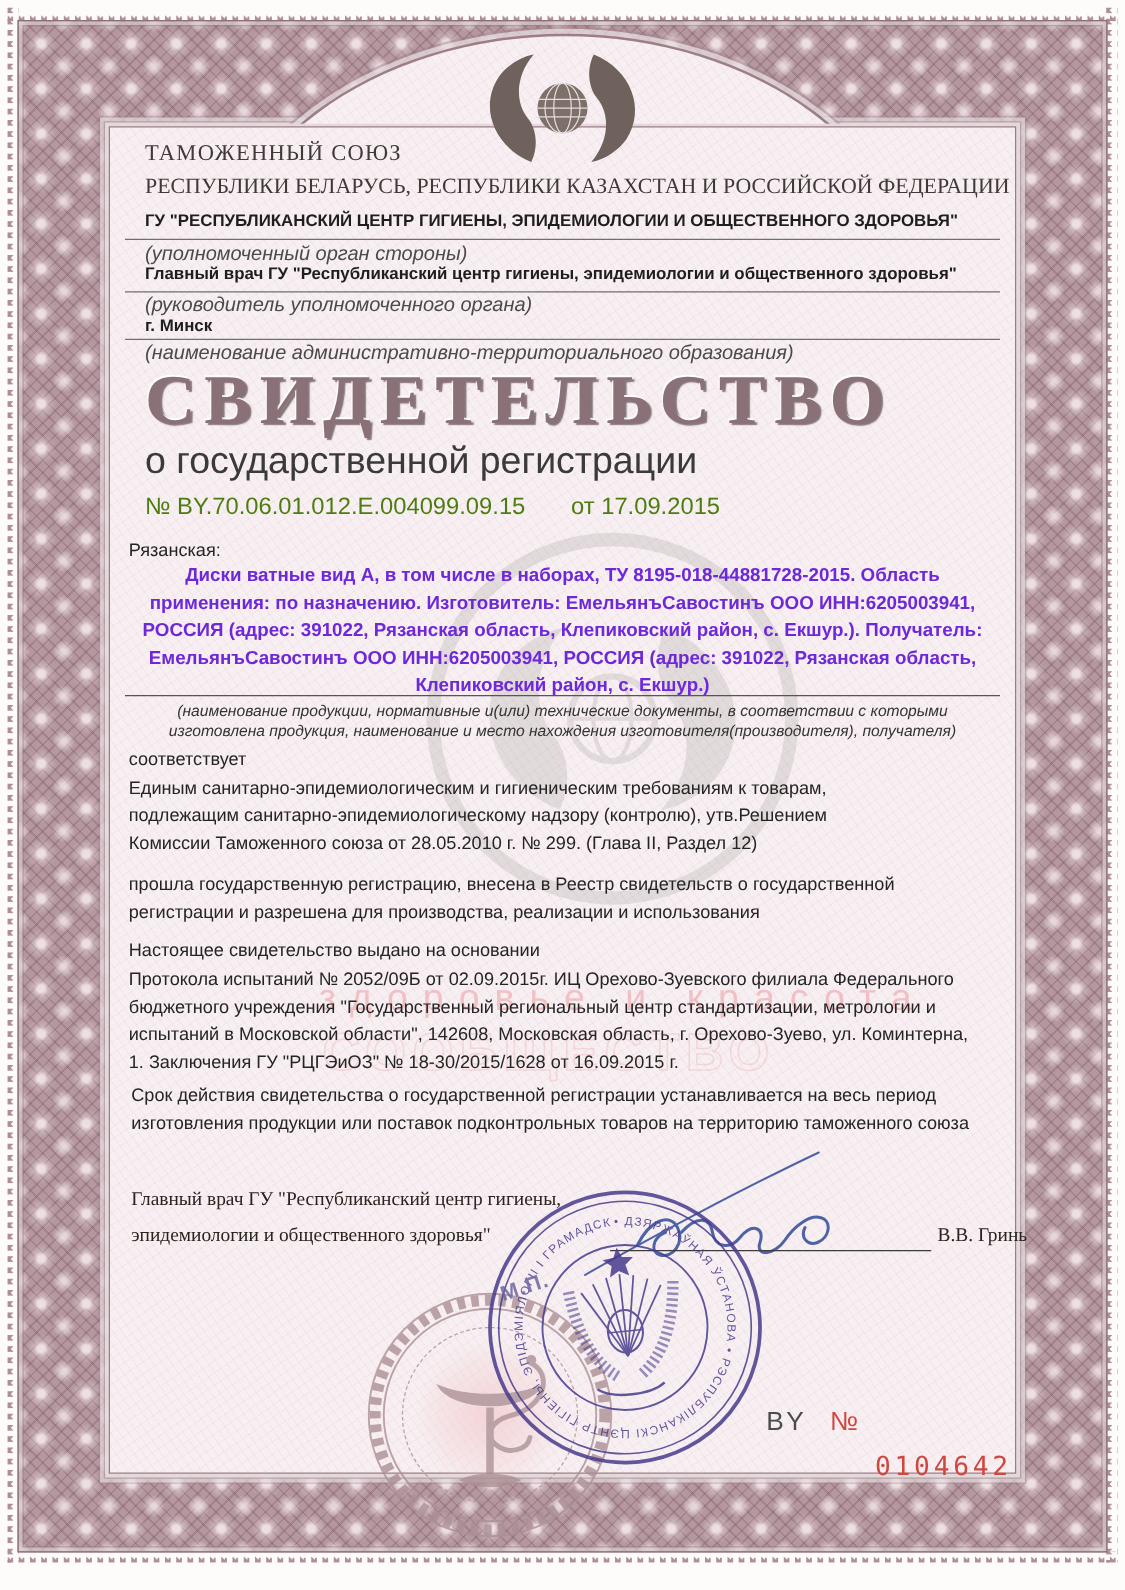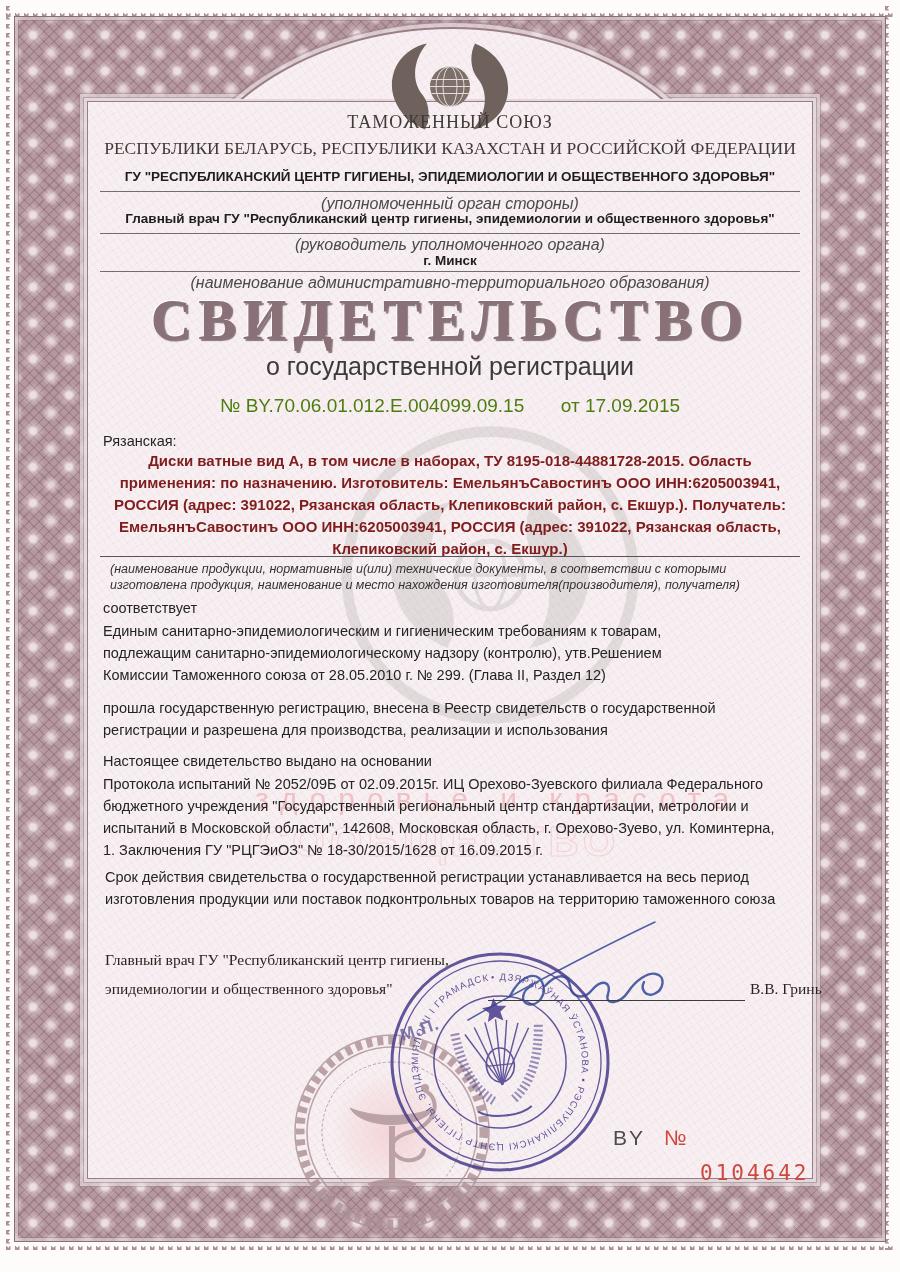--- a/index.html
+++ b/index.html
@@ -40,34 +40,34 @@
       linear-gradient(45deg,#ae8e97 25%,transparent 25%) 0 4.5px/9px 9px;}
 
   
   .arch-clip{position:absolute;left:160px;top:17px;width:580px;height:82px;overflow:hidden;}
   .arch{position:absolute;left:10px;top:10px;width:560px;height:420px;border-radius:50%;
         border:2px solid #9d7e87;
         box-shadow:0 0 0 4px rgba(255,255,255,.55),0 0 0 6px rgba(157,126,135,.4);}
 
   
   .t{position:absolute;}
-  .ctr{left:100px;width:700px;text-align:center;}
+  .ctr{left:116px;width:700px;text-align:left;}
   .serif{font-family:"Liberation Serif",serif;}
   .hdr1{top:112px;font-size:18px;letter-spacing:1px;color:#3f3a38;}
   .hdr2{top:138px;font-size:17.5px;color:#3f3a38;}
   .bold-line{font-weight:bold;font-size:13.5px;color:#1e1e1e;}
   .note{font-style:italic;font-size:16px;color:#4a4a4a;}
   .rule{position:absolute;left:100px;width:700px;border-top:1px solid #6f6f6f;height:0;}
   .title{top:288px;font-family:"Liberation Serif",serif;font-weight:bold;font-size:56px;letter-spacing:7px;
          color:#8a7077;text-shadow:-1px -1px 0 rgba(255,255,255,.85), 2px 2px 1px rgba(72,52,58,.65);}
-  .subtitle{top:352px;font-size:25px;color:#3a3a3a;}
+  .subtitle{top:352px;font-size:30px;color:#3a3a3a;}
   .numline{top:395px;font-size:19px;color:#4d7c0f;}
   .numline .gap{display:inline-block;width:26px;}
   .body-p{font-size:14.5px;line-height:22px;color:#242424;}
-  .prod{font-weight:bold;font-size:15px;line-height:22px;color:#7f1d1d;}
+  .prod{font-weight:bold;font-size:15px;line-height:22px;color:#6d28d9;}
   .sig-serif{font-family:"Liberation Serif",serif;font-size:15.5px;color:#2a2420;}
 
   
   .wm-circle{position:absolute;left:335px;top:420px;opacity:.13;}
   .wm-brand{position:absolute;left:188px;top:652px;opacity:.5;color:#8d8d8d;
             font-weight:bold;font-size:100px;letter-spacing:2px;white-space:nowrap;}
   .wm-brand .bigc{font-size:132px;vertical-align:-14px;}
   .wm-tag{position:absolute;left:255px;top:782px;font-size:30px;letter-spacing:12px;color:#eda3a9;opacity:.6;white-space:nowrap;}
   .wm-tag2{position:absolute;left:258px;top:818px;font-size:42px;font-weight:bold;letter-spacing:5px;
            color:transparent;-webkit-text-stroke:1.2px rgba(234,164,171,.55);opacity:.6;white-space:nowrap;}
@@ -148,21 +148,21 @@
     <span>№</span>
     <span>BY.70.06.01.012.Е.004099.09.15</span>
     <span class="gap"></span>
     <span>от</span>
     <span>17.09.2015</span>
   </div>
 
   <div class="t body-p" style="left:103px;top:430px;">Рязанская:</div>
   <div class="t prod" style="left:100px;top:450px;width:700px;text-align:center;">Диски ватные вид А, в том числе в наборах, ТУ 8195-018-44881728-2015. Область применения:  по назначению. Изготовитель: ЕмельянъСавостинъ ООО ИНН:6205003941, РОССИЯ (адрес: 391022, Рязанская область, Клепиковский район, с. Екшур.). Получатель: ЕмельянъСавостинъ ООО ИНН:6205003941, РОССИЯ (адрес: 391022, Рязанская область, Клепиковский район, с. Екшур.)</div>
   <div class="rule" style="top:556px;border-top-color:#555;"></div>
-  <div class="t note" style="left:110px;top:561px;width:680px;font-size:12.5px;line-height:16px;color:#333;">(наименование продукции, нормативные и(или) технические документы, в соответствии с которыми изготовлена продукция, наименование и место нахождения изготовителя(производителя), получателя)</div>
+  <div class="t note" style="left:110px;top:561px;width:680px;text-align:center;font-size:12.5px;line-height:16px;color:#333;">(наименование продукции, нормативные и(или) технические документы, в соответствии с которыми изготовлена продукция, наименование и место нахождения изготовителя(производителя), получателя)</div>
 
   <div class="t body-p" style="left:103px;top:597px;">соответствует</div>
   <div class="t body-p" style="left:103px;top:620px;width:625px;">Единым санитарно-эпидемиологическим и гигиеническим требованиям к товарам, подлежащим санитарно-эпидемиологическому надзору (контролю), утв.Решением Комиссии Таможенного союза от 28.05.2010 г. № 299. (Глава II, Раздел 12)</div>
 
   <div class="t body-p" style="left:103px;top:697px;width:655px;">прошла государственную регистрацию, внесена в Реестр свидетельств о государственной регистрации и разрешена для производства, реализации и использования</div>
 
   <div class="t body-p" style="left:103px;top:750px;">Настоящее свидетельство выдано на основании</div>
   <div class="t body-p" style="left:103px;top:773px;width:680px;">Протокола испытаний № 2052/09Б от 02.09.2015г. ИЦ Орехово-Зуевского филиала Федерального бюджетного учреждения "Государственный региональный центр стандартизации, метрологии и испытаний в Московской области", 142608, Московская область, г. Орехово-Зуево, ул. Коминтерна, 1. Заключения ГУ "РЦГЭиОЗ" № 18-30/2015/1628 от 16.09.2015 г.</div>
 
   <div class="t body-p" style="left:105px;top:866px;width:685px;">Срок действия свидетельства о государственной регистрации устанавливается на весь период изготовления продукции или поставок подконтрольных товаров на территорию таможенного союза</div>

